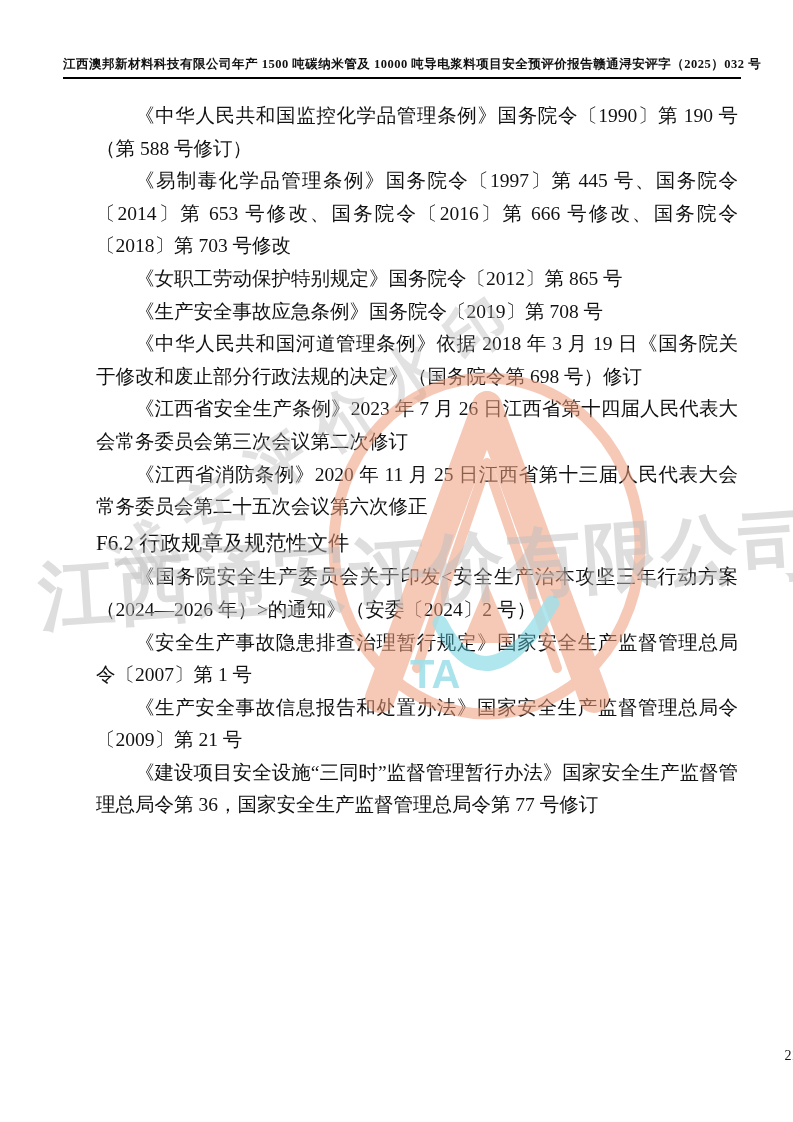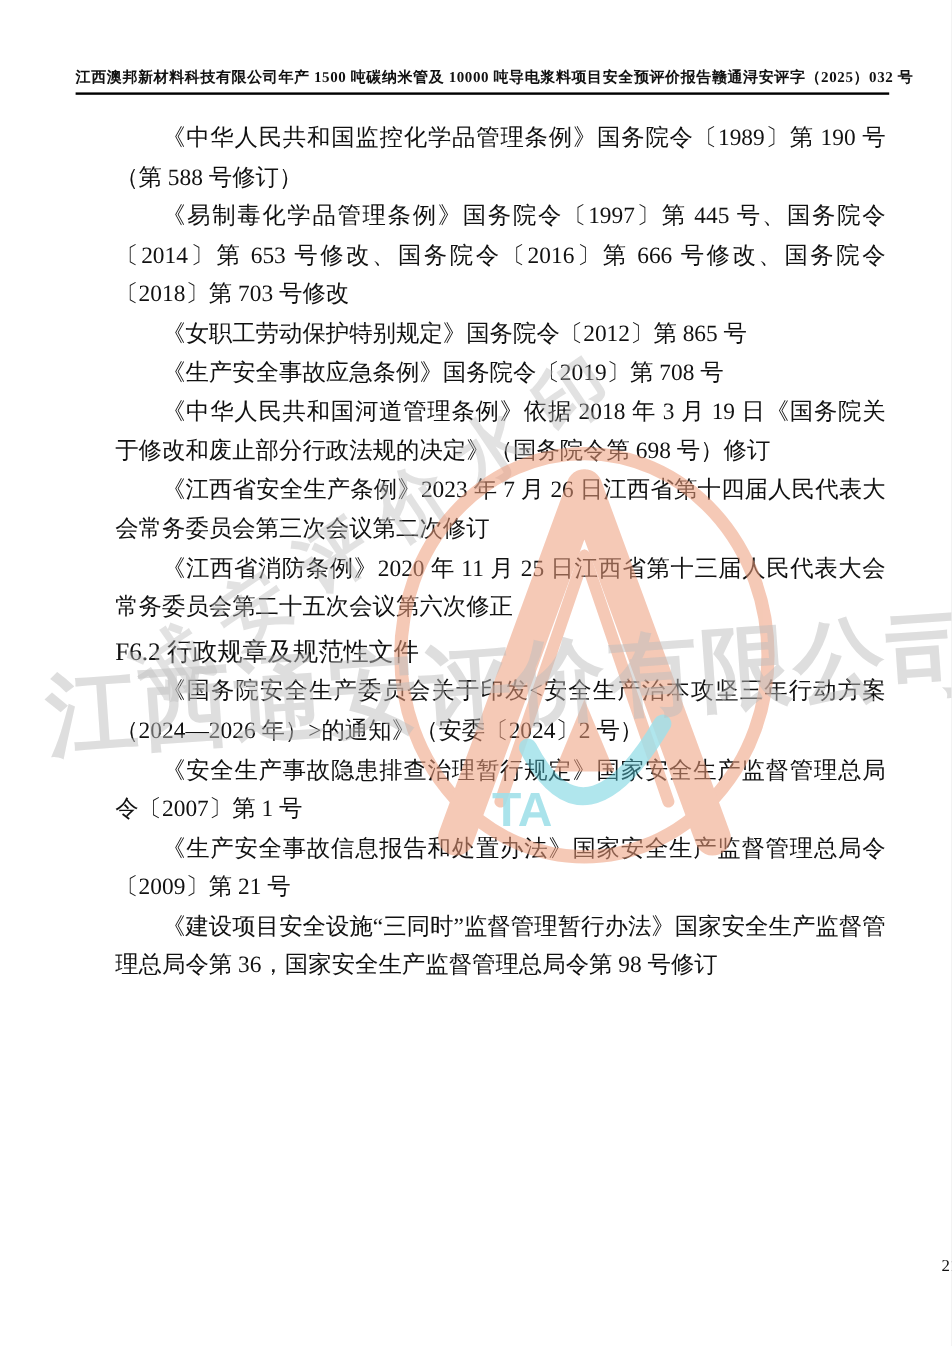--- a/index.html
+++ b/index.html
@@ -87,32 +87,32 @@
   .wm-seal { position: absolute; left: 322px; top: 368px; opacity: 0.55; }
 </style>
 </head>
 <body>
 
 <div class="page">
 
   <div class="header">江西澳邦新材料科技有限公司年产 1500 吨碳纳米管及 10000 吨导电浆料项目安全预评价报告赣通浔安评字（2025）032 号</div>
 
   <div class="body-text">
-    <p>《中华人民共和国监控化学品管理条例》国务院令〔1989〕第 190 号（第 588 号修订）</p>
+    <p>《中华人民共和国监控化学品管理条例》国务院令〔1990〕第 190 号（第 588 号修订）</p>
     <p>《易制毒化学品管理条例》国务院令〔1997〕第 445 号、国务院令〔2014〕第 653 号修改、国务院令〔2016〕第 666 号修改、国务院令〔2018〕第 703 号修改</p>
     <p>《女职工劳动保护特别规定》国务院令〔2012〕第 865 号</p>
     <p>《生产安全事故应急条例》国务院令〔2019〕第 708 号</p>
     <p>《中华人民共和国河道管理条例》依据 2018 年 3 月 19 日《国务院关于修改和废止部分行政法规的决定》（国务院令第 698 号）修订</p>
     <p>《江西省安全生产条例》2023 年 7 月 26 日江西省第十四届人民代表大会常务委员会第三次会议第二次修订</p>
     <p>《江西省消防条例》2020 年 11 月 25 日江西省第十三届人民代表大会常务委员会第二十五次会议第六次修正</p>
     <p class="section-heading">F6.2 行政规章及规范性文件</p>
     <p>《国务院安全生产委员会关于印发&lt;安全生产治本攻坚三年行动方案（2024—2026 年）&gt;的通知》（安委〔2024〕2 号）</p>
     <p>《安全生产事故隐患排查治理暂行规定》国家安全生产监督管理总局令〔2007〕第 1 号</p>
     <p>《生产安全事故信息报告和处置办法》国家安全生产监督管理总局令〔2009〕第 21 号</p>
-    <p>《建设项目安全设施“三同时”监督管理暂行办法》国家安全生产监督管理总局令第 36，国家安全生产监督管理总局令第 98 号修订</p>
+    <p>《建设项目安全设施“三同时”监督管理暂行办法》国家安全生产监督管理总局令第 36，国家安全生产监督管理总局令第 77 号修订</p>
   </div>
 
   <div class="footer">211</div>
 
   <div class="watermark-layer">
     <div class="wm-diagonal">诚安评价水印</div>
 
     <svg class="wm-seal" width="330" height="360" viewBox="0 0 330 360">
 
       <ellipse cx="165" cy="178" rx="153" ry="168" fill="none" stroke="#EE9D7C" stroke-width="11"></ellipse>

